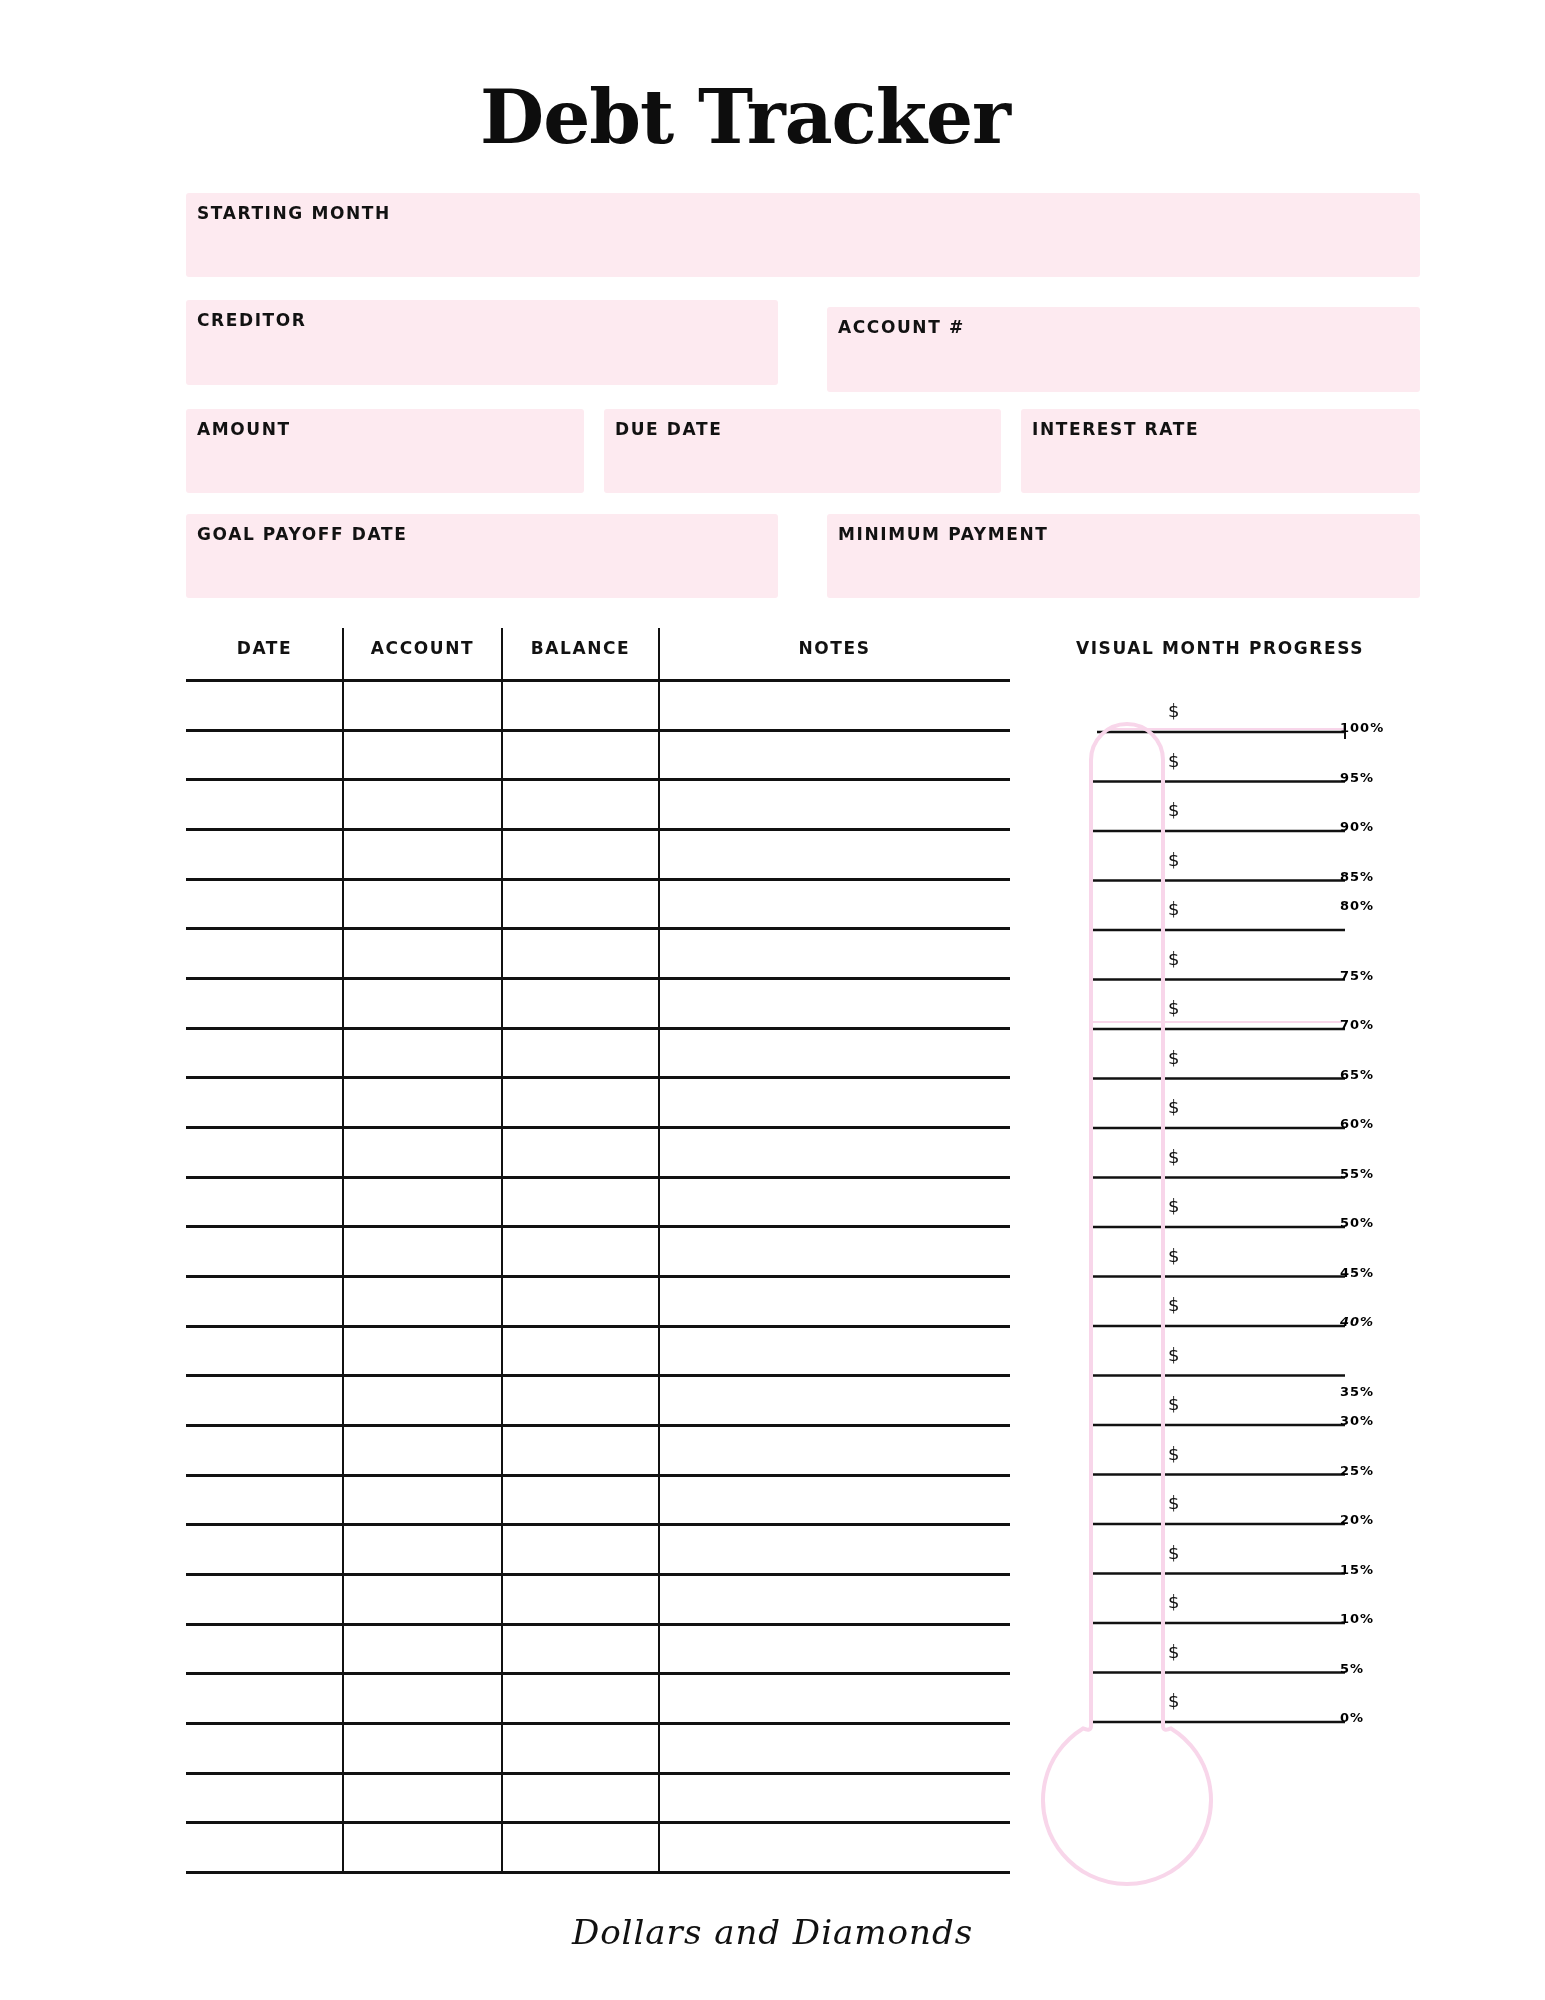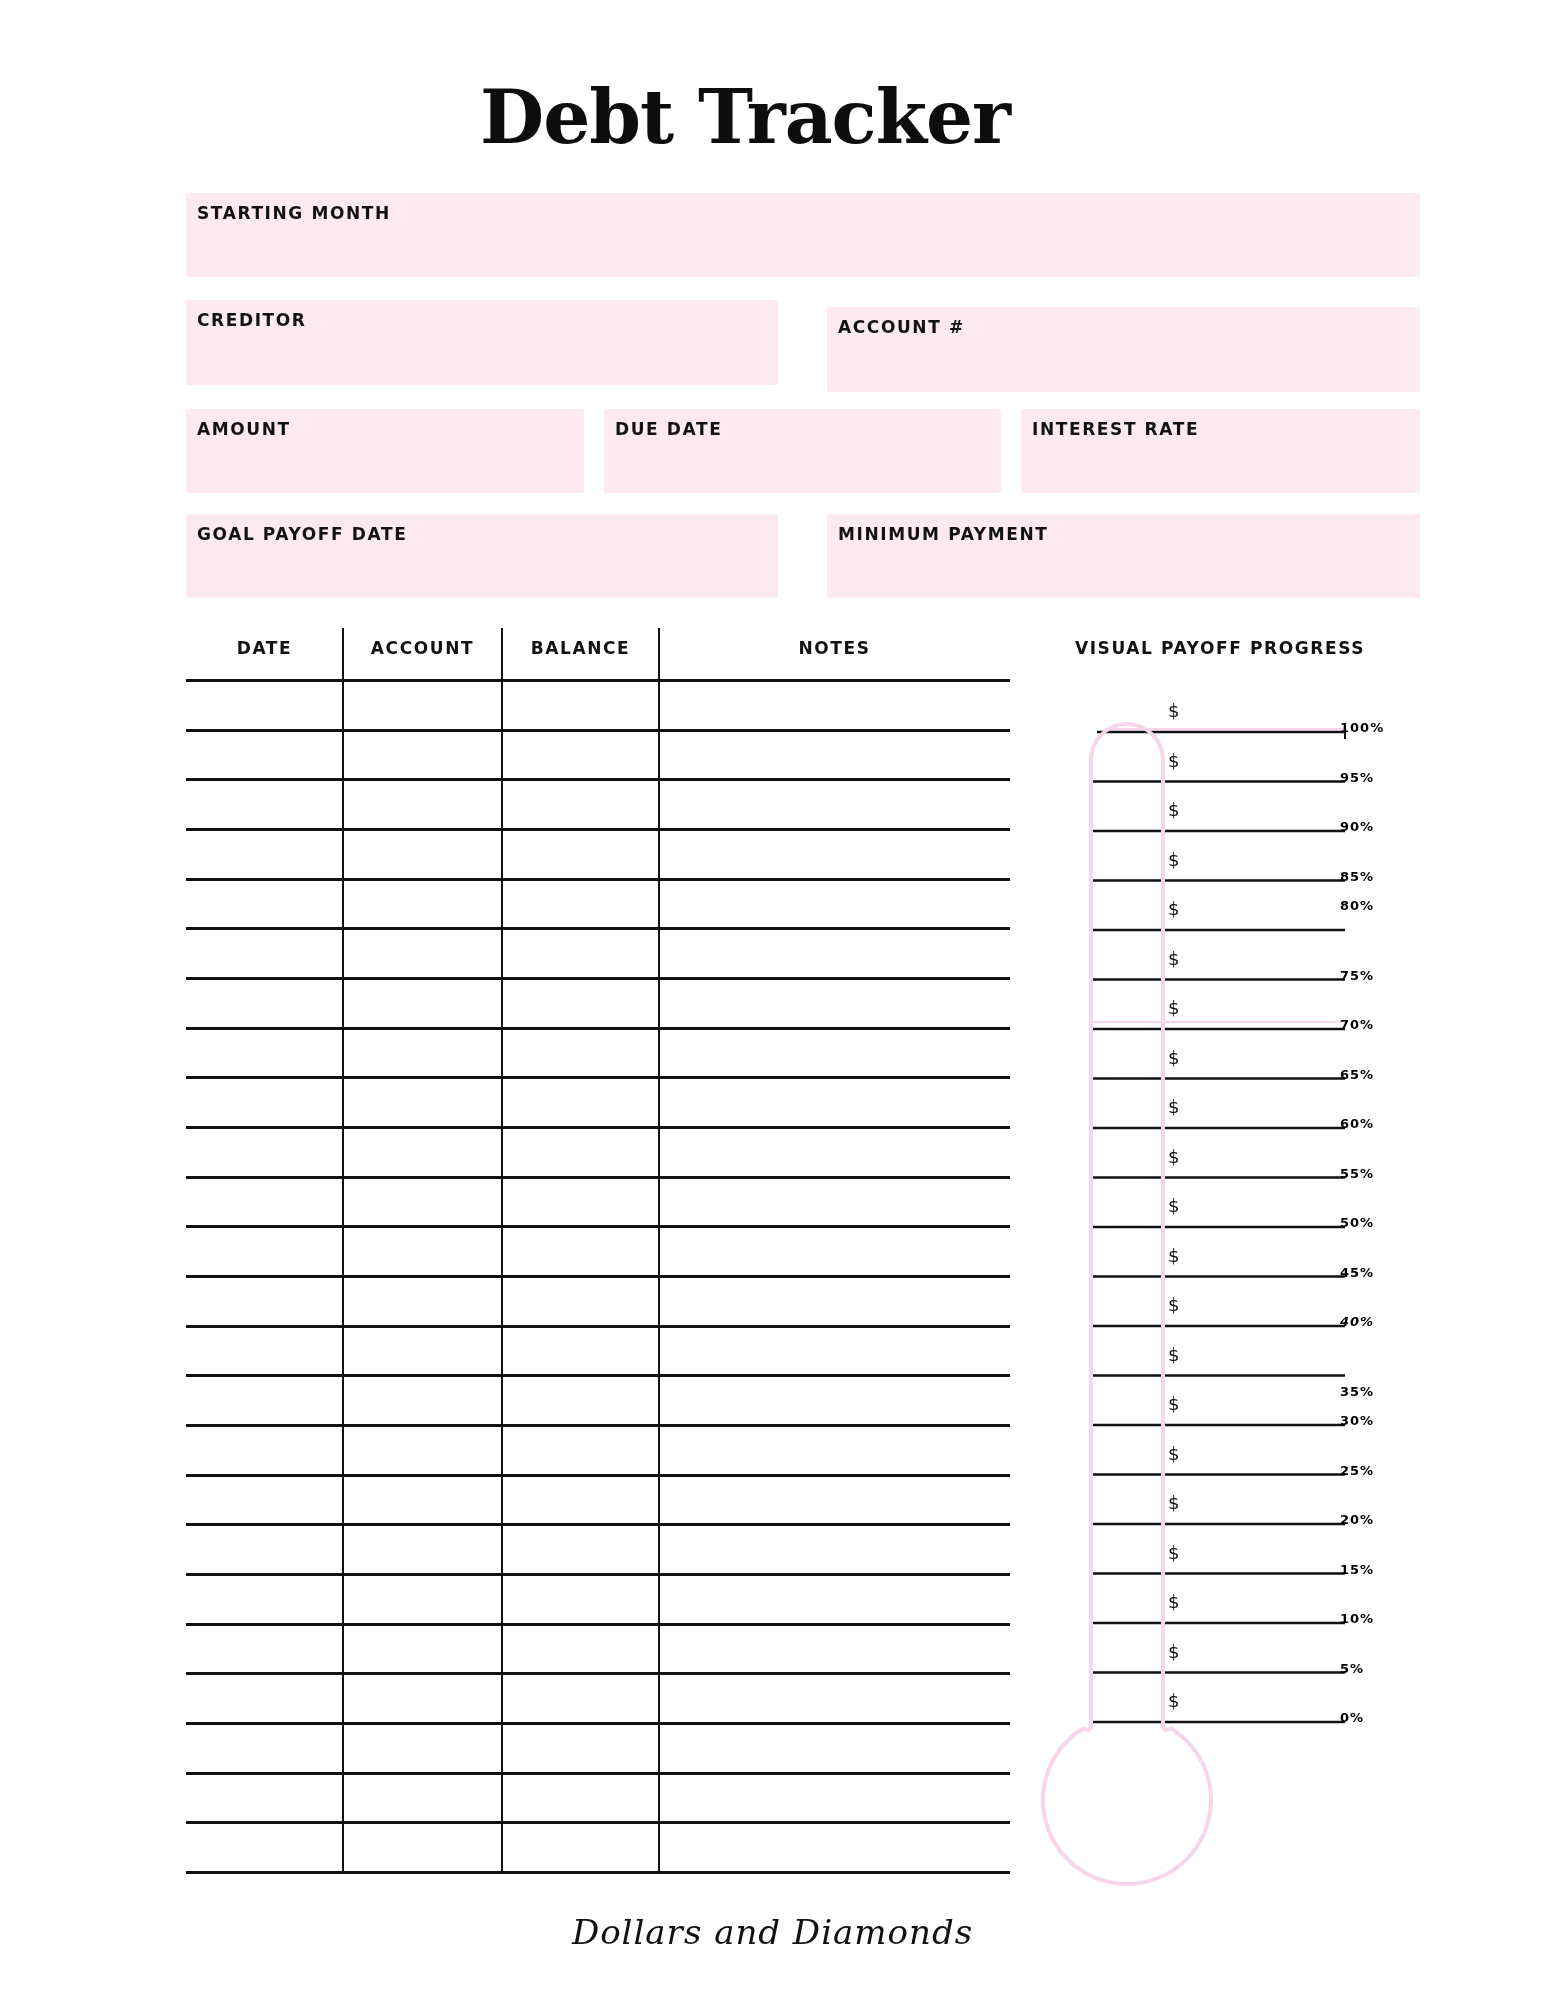--- a/index.html
+++ b/index.html
@@ -245,21 +245,21 @@
       </div>
       <div>
         <input class="cell" style="left: 189px; width: 151px; top: 1826px; height: 42px;">
         <input class="cell" style="left: 346px; width: 153px; top: 1826px; height: 42px;">
         <input class="cell" style="left: 505px; width: 151px; top: 1826px; height: 42px;">
         <input class="cell" style="left: 662px; width: 345px; top: 1826px; height: 42px;">
       </div>
     </div>
 </div>
 
-<div class="vpp-title">VISUAL PAYOFF PROGRESS</div>
+<div class="vpp-title">VISUAL MONTH PROGRESS</div>
 <svg class="thermo" width="1545" height="2000" id="thermo-svg">
     <line x1="1090" x2="1342" y1="1022" y2="1022" stroke="#f8d6ea" stroke-width="2"></line>
     <line x1="1110" x2="1344" y1="729" y2="729" stroke="#f8d6ea" stroke-width="2"></line>
     <line x1="1097" x2="1345" y1="732" y2="732" stroke="#111" stroke-width="2.5"></line>
     <line x1="1345" x2="1345" y1="725" y2="739" stroke="#111" stroke-width="2"></line>
     <line x1="1093" x2="1345" y1="781.5" y2="781.5" stroke="#111" stroke-width="2.5"></line>
     <line x1="1093" x2="1345" y1="831" y2="831" stroke="#111" stroke-width="2.5"></line>
     <line x1="1093" x2="1345" y1="880.5" y2="880.5" stroke="#111" stroke-width="2.5"></line>
     <line x1="1093" x2="1345" y1="930" y2="930" stroke="#111" stroke-width="2.5"></line>
     <line x1="1093" x2="1345" y1="979.5" y2="979.5" stroke="#111" stroke-width="2.5"></line>

